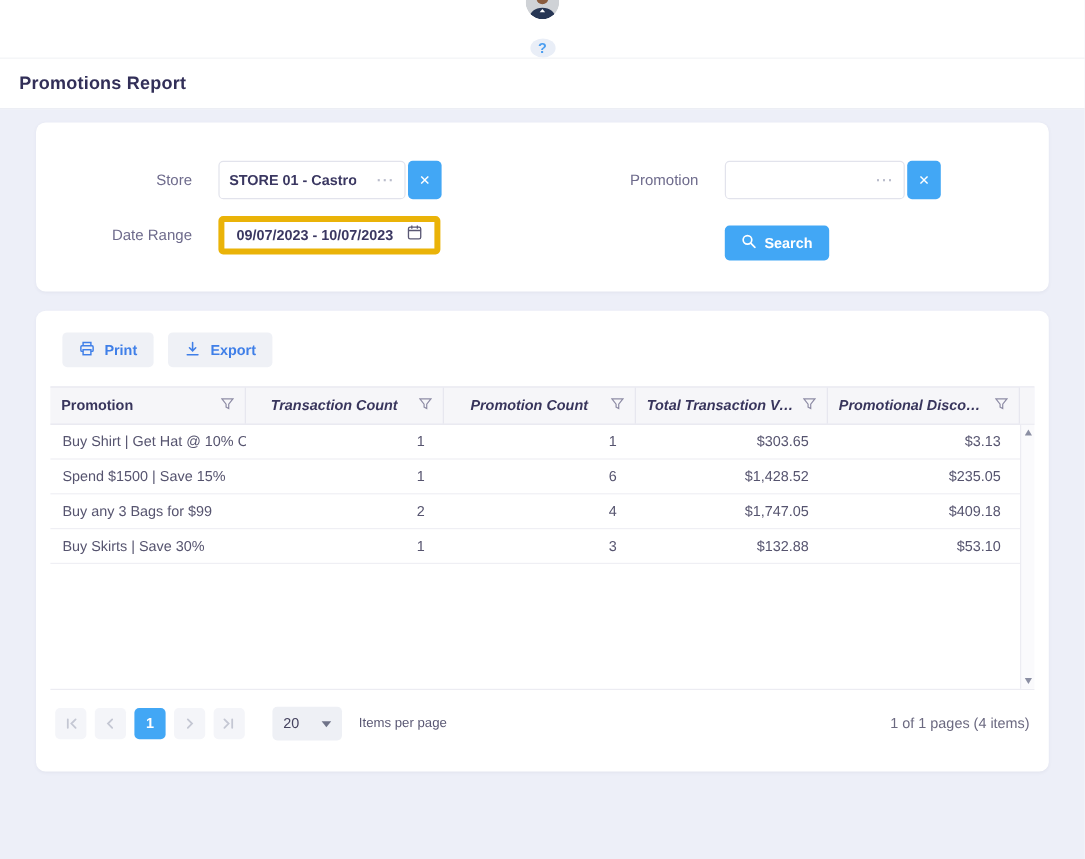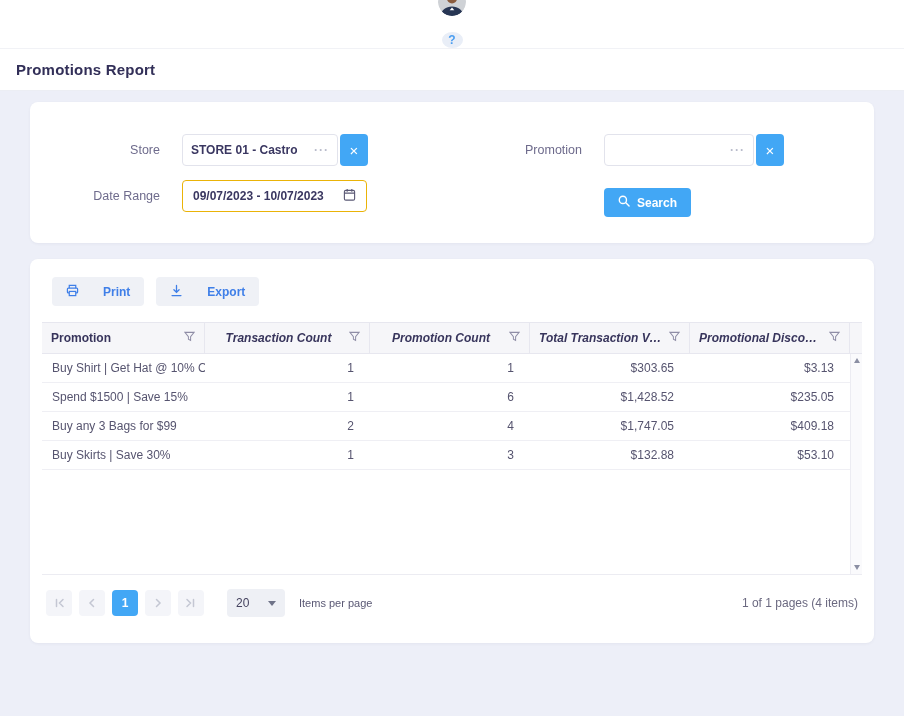--- a/index.html
+++ b/index.html
@@ -31,30 +31,30 @@
   .field-label{width:130px;text-align:right;margin-right:22px;font-size:12.5px;color:#6e6b8c;}
   .lookup{display:flex;align-items:stretch;justify-content:space-between;}
   .lookup-box{height:32px;border:1px solid #e2e3ec;border-radius:4px;background:#fff;
     display:flex;align-items:center;justify-content:space-between;padding:0 8px;box-sizing:border-box;}
   .store-box{width:156px;}
   .promo-box{width:150px;}
   .lookup-value{font-size:12px;font-weight:700;color:#3a3761;white-space:nowrap;overflow:hidden;}
   .lookup-dots{color:#b9bccb;font-size:12px;font-weight:700;letter-spacing:1px;margin-left:6px;}
   .clear-btn{width:28px;height:32px;margin-left:2px;background:#42a7f5;border:none;border-radius:4px;
     color:#fff;font-size:15px;line-height:1;display:flex;align-items:center;justify-content:center;cursor:pointer;}
-  .date-box{width:185px;height:32px;border:1px solid #eab308;border-radius:4px;background:#fff;
+  .date-box{width:185px;height:32px;border:5px solid #eab308;border-radius:4px;background:#fff;
     display:flex;align-items:center;justify-content:space-between;padding:0 10px;box-sizing:border-box;cursor:pointer;}
   .date-value{font-size:12px;font-weight:700;color:#3a3761;}
   .search-row{margin-top:22px;padding-left:152px;}
   .search-btn{display:inline-flex;align-items:center;gap:7px;background:#42a7f5;color:#fff;border:none;
     border-radius:4px;height:29px;padding:0 14px;font-size:12px;font-weight:600;cursor:pointer;}
   
   .table-card{margin-top:16px;padding:18px 12px 26px;}
   .toolbar{display:flex;gap:12px;padding-left:10px;}
-  .tool-btn{display:inline-flex;align-items:center;gap:24px;background:#eff1f6;border:none;border-radius:4px;
+  .tool-btn{display:inline-flex;align-items:center;gap:8px;background:#eff1f6;border:none;border-radius:4px;
     height:29px;padding:0 14px;font-size:12px;font-weight:700;color:#3f7fe8;cursor:pointer;}
   .grid{margin-top:16px;font-size:12px;}
   .thead{display:flex;background:#f6f6f9;border-top:1px solid #e7e7ef;border-bottom:1px solid #e7e7ef;height:30px;}
   .th{display:flex;align-items:center;border-right:1px solid #e7e7ef;padding:0 9px;box-sizing:border-box;
     color:#38355c;font-weight:700;cursor:default;}
   .th-label{flex:1;white-space:nowrap;overflow:hidden;text-overflow:ellipsis;}
   .th.num .th-label{text-align:center;font-style:italic;}
   .th-stub{width:12px;background:#f6f6f9;}
   .c0{width:163px;}.c1{width:165px;}.c2{width:160px;}.c3{width:160px;}.c4{width:160px;}
   .funnel{flex:0 0 auto;margin-left:6px;cursor:pointer;}

